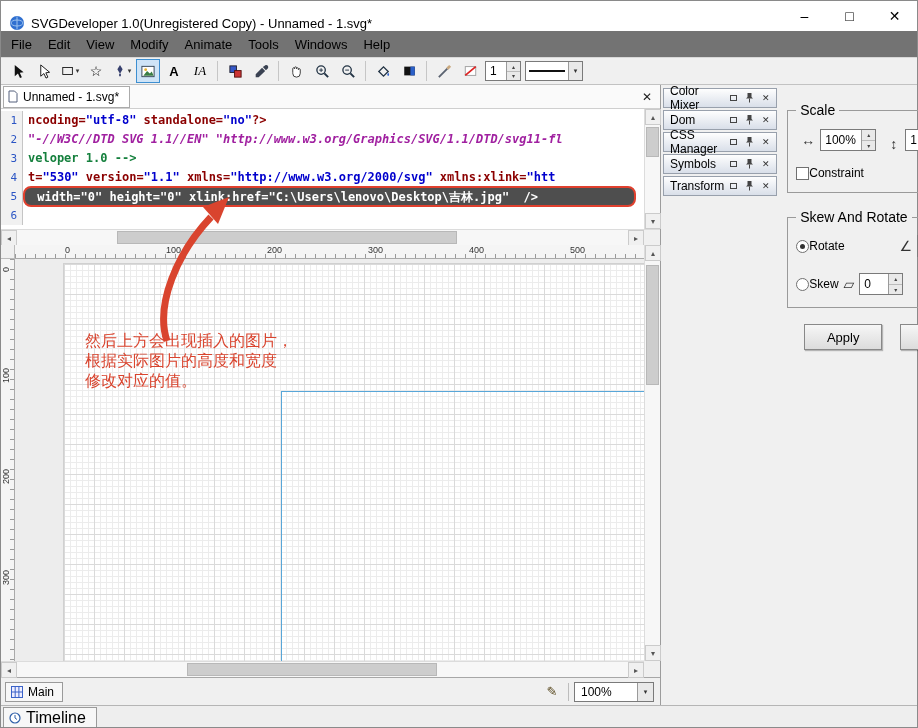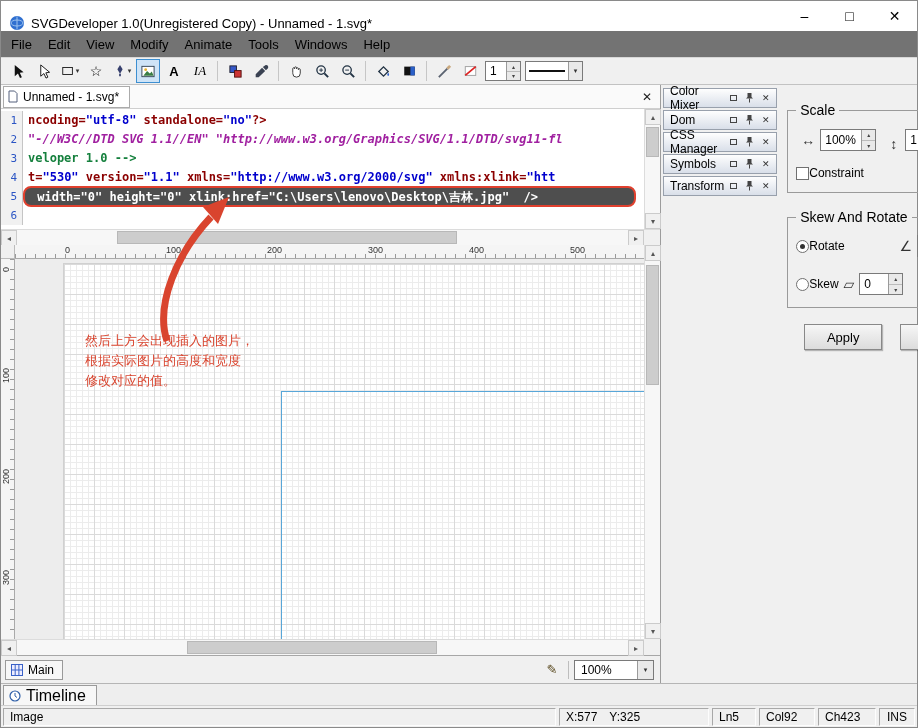--- a/index.html
+++ b/index.html
@@ -84,21 +84,21 @@
       linear-gradient(to right, #ececec 1px, transparent 1px),
       linear-gradient(to bottom, #ececec 1px, transparent 1px);
     background-size: 30px 30px, 30px 30px, 6px 6px, 6px 6px; }
   .blue-rect { position: absolute; left: 266px; top: 132px; right: 0; bottom: 0; border-left: 1px solid #58a6d8; border-top: 1px solid #58a6d8; }
   .canvas-vscroll { position: absolute; right: 0; top: 0; bottom: 16px; width: 16px; display: flex; flex-direction: column; background: #f2f2f2; border-left: 1px solid #dcdcdc; }
   .canvas-hscroll { position: absolute; left: 0; right: 16px; bottom: 0; height: 16px; display: flex; background: #f2f2f2; border-top: 1px solid #dcdcdc; }
   .canvas-corner { position: absolute; right: 0; bottom: 0; width: 16px; height: 16px; background: #f0f0f0; }
 
   
   .overlay { position: absolute; inset: 0; pointer-events: none; z-index: 40; }
-  .annotation-text { position: absolute; left: 84px; top: 246px; color: #d9442e; font-size: 13px; line-height: 20px; }
+  .annotation-text { position: absolute; left: 84px; top: 246px; color: #d9442e; font-size: 16px; line-height: 20px; }
 
   
   .doc-bottom { height: 28px; flex: 0 0 28px; background: #f0f0f0; border-top: 1px solid #a7a7a7; display: flex; align-items: center; padding: 0 4px; }
   .main-tab { display: flex; align-items: center; gap: 5px; height: 20px; padding: 0 8px 0 5px; background: #f7f7f7; border: 1px solid #9a9a9a; font-size: 12px; }
   .flex-sp { flex: 1; }
   .mini-btn { width: 22px; height: 20px; display: flex; align-items: center; justify-content: center; font-size: 13px; color: #5a4a20; }
   .vsep { width: 1px; height: 18px; background: #bdbdbd; margin: 0 5px; }
   .zoom-combo { display: inline-flex; align-items: center; border: 1px solid #7a7a7a; background: #fff; height: 20px; margin-right: 2px; }
   .zoom-val { width: 62px; padding-left: 6px; font-size: 12px; }
   .zoom-caret { width: 16px; height: 100%; background: #e9e9e9; border-left: 1px solid #9a9a9a; display: flex; align-items: center; justify-content: center; }
@@ -539,25 +539,14 @@
   <div class="timeline-bar">
     <span class="timeline-tab">
       <svg width="12" height="12" viewBox="0 0 12 12">
           <circle cx="6" cy="6" r="5" fill="#fff" stroke="#2f5fa8" stroke-width="1.2"></circle>
           <path d="M6 3 V6 L8 7.5" stroke="#2f5fa8" fill="none"></path>
         </svg>
       <span>Timeline</span>
     </span>
   </div>
 
-  <div class="statusbar">
-    <span class="sb-cell cell-tool">Image</span>
-    <span class="sb-cell cell-coords">
-      <span>X:577</span>
-      <span>Y:325</span>
-    </span>
-    <span class="sb-cell cell-ln">Ln5</span>
-    <span class="sb-cell cell-col">Col92</span>
-    <span class="sb-cell cell-ch">Ch423</span>
-    <span class="sb-cell cell-ins">INS</span>
-  </div>
 
 </div>
 
 </body></html>

